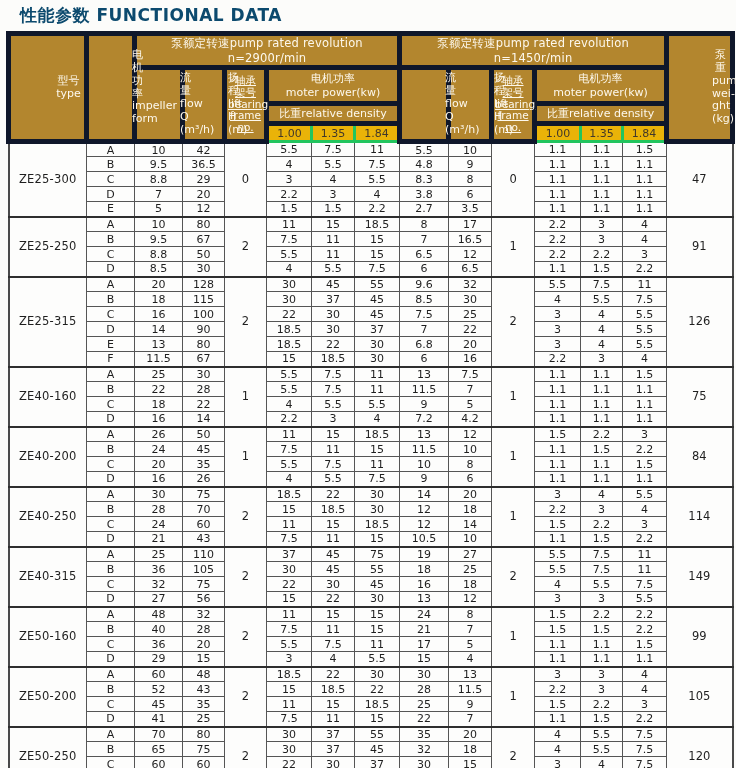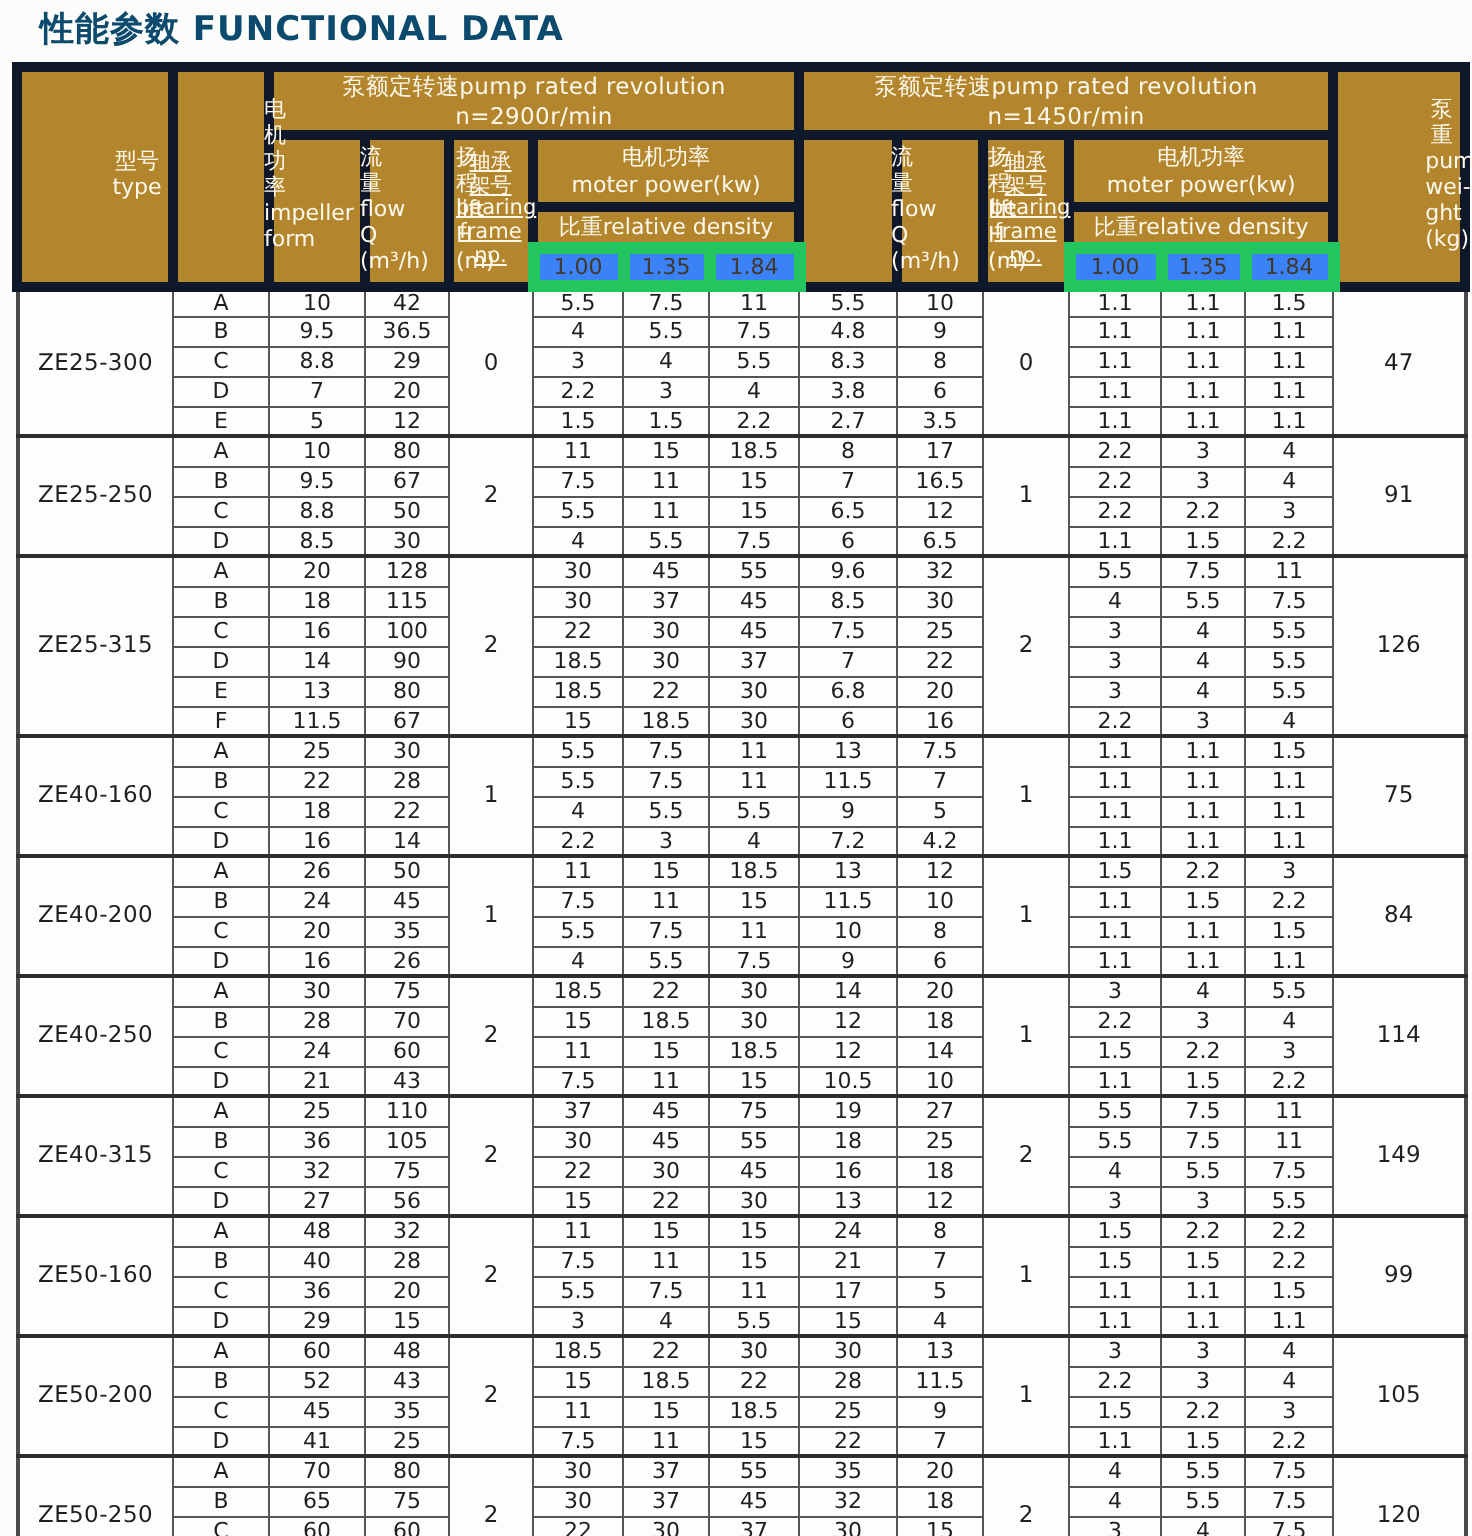--- a/index.html
+++ b/index.html
@@ -27,22 +27,22 @@
     font-weight: normal; white-space: pre-line;
     border: 5px solid #0f172a; padding: 0 1px;
     vertical-align: middle; text-align: center;
   }
   th.group-head { height: 22px; font-size: 11.5px; letter-spacing: 0.2px; }
   th.h-main  { font-size: 11px; line-height: 1.18; padding-left: 43px; }
   th.h-small { font-size: 10.5px; line-height: 1.12; text-decoration: underline; }
   th.h-power { height: 36px; font-size: 11px; line-height: 1.25; }
   th.h-density { height: 19px; font-size: 11px; }
   th.h-dnum {
-    height: 18px; background: #3b82f6; color: #42382a;
-    font-size: 11px; border: 6px solid #22c55e;
+    height: 18px; background: #eab308; color: #42382a;
+    font-size: 11px; border: 3px solid #22c55e;
   }
   
   tbody td {
     background: #fdfdfc; color: #1f1f1f;
     border: 1px solid #555;
     font-size: 11px; text-align: center; vertical-align: middle;
     height: 15px; padding: 0; line-height: 1;
   }
   tbody td.model  { font-size: 11.5px; letter-spacing: 0.2px; }
   tbody td.frame, tbody td.weight { font-size: 11.5px; }

